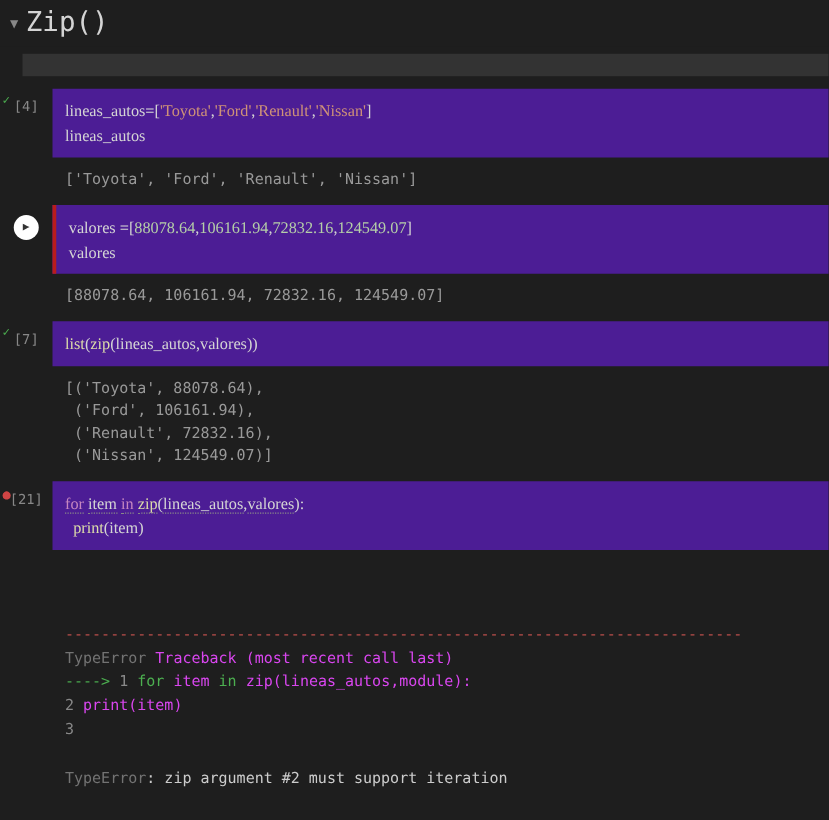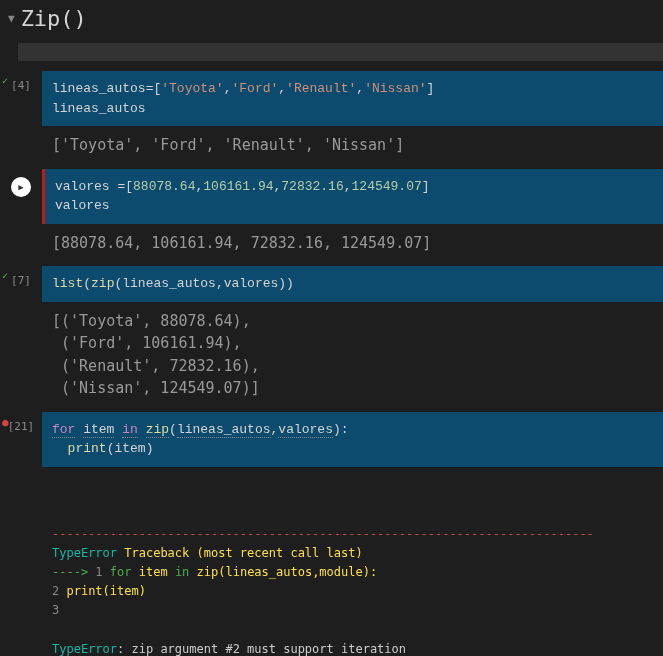--- a/index.html
+++ b/index.html
@@ -74,46 +74,46 @@
     display: flex;
     align-items: center;
     justify-content: center;
     font-size: 9px;
     margin-top: 2px;
   }
   .cell-body {
     flex: 1;
   }
   .code-area {
-    background: #0c4a6e;
+    background: #4c1d95;
     padding: 8px 10px;
     line-height: 1.5;
     white-space: pre;
-    font-family: Liberation Mono, monospace;
+    font-family: Liberation Serif, serif;
   }
   .code-area.active {
     border-left: 3px solid #b91c1c;
   }
   .output-area {
     padding: 8px 10px;
     color: #999;
-    font-size: 15px;
+    font-size: 12px;
     line-height: 1.5;
     white-space: pre;
     font-family: 'Consolas', 'Monaco', monospace;
   }
   .error-output {
     padding: 8px 10px;
     font-size: 12px;
     line-height: 1.6;
     font-family: 'Consolas', 'Monaco', monospace;
   }
   .err-dashes { color: #c0504d; }
-  .err-type { color: #14b8a6; }
-  .err-white { color: #fde047; }
+  .err-type { color: #737373; }
+  .err-white { color: #d946ef; }
   .err-link { color: #6a9dd8; text-decoration: underline; }
   .err-arrow { color: #4caf50; }
   .err-kw { color: #4caf50; }
   .err-num { color: #888; }
   .err-msg { color: #ccc; }
   
   .c-var { color: #d4d4d4; }
   .c-op { color: #d4d4d4; }
   .c-pun { color: #d4d4d4; }
   .c-str { color: #ce9178; }

